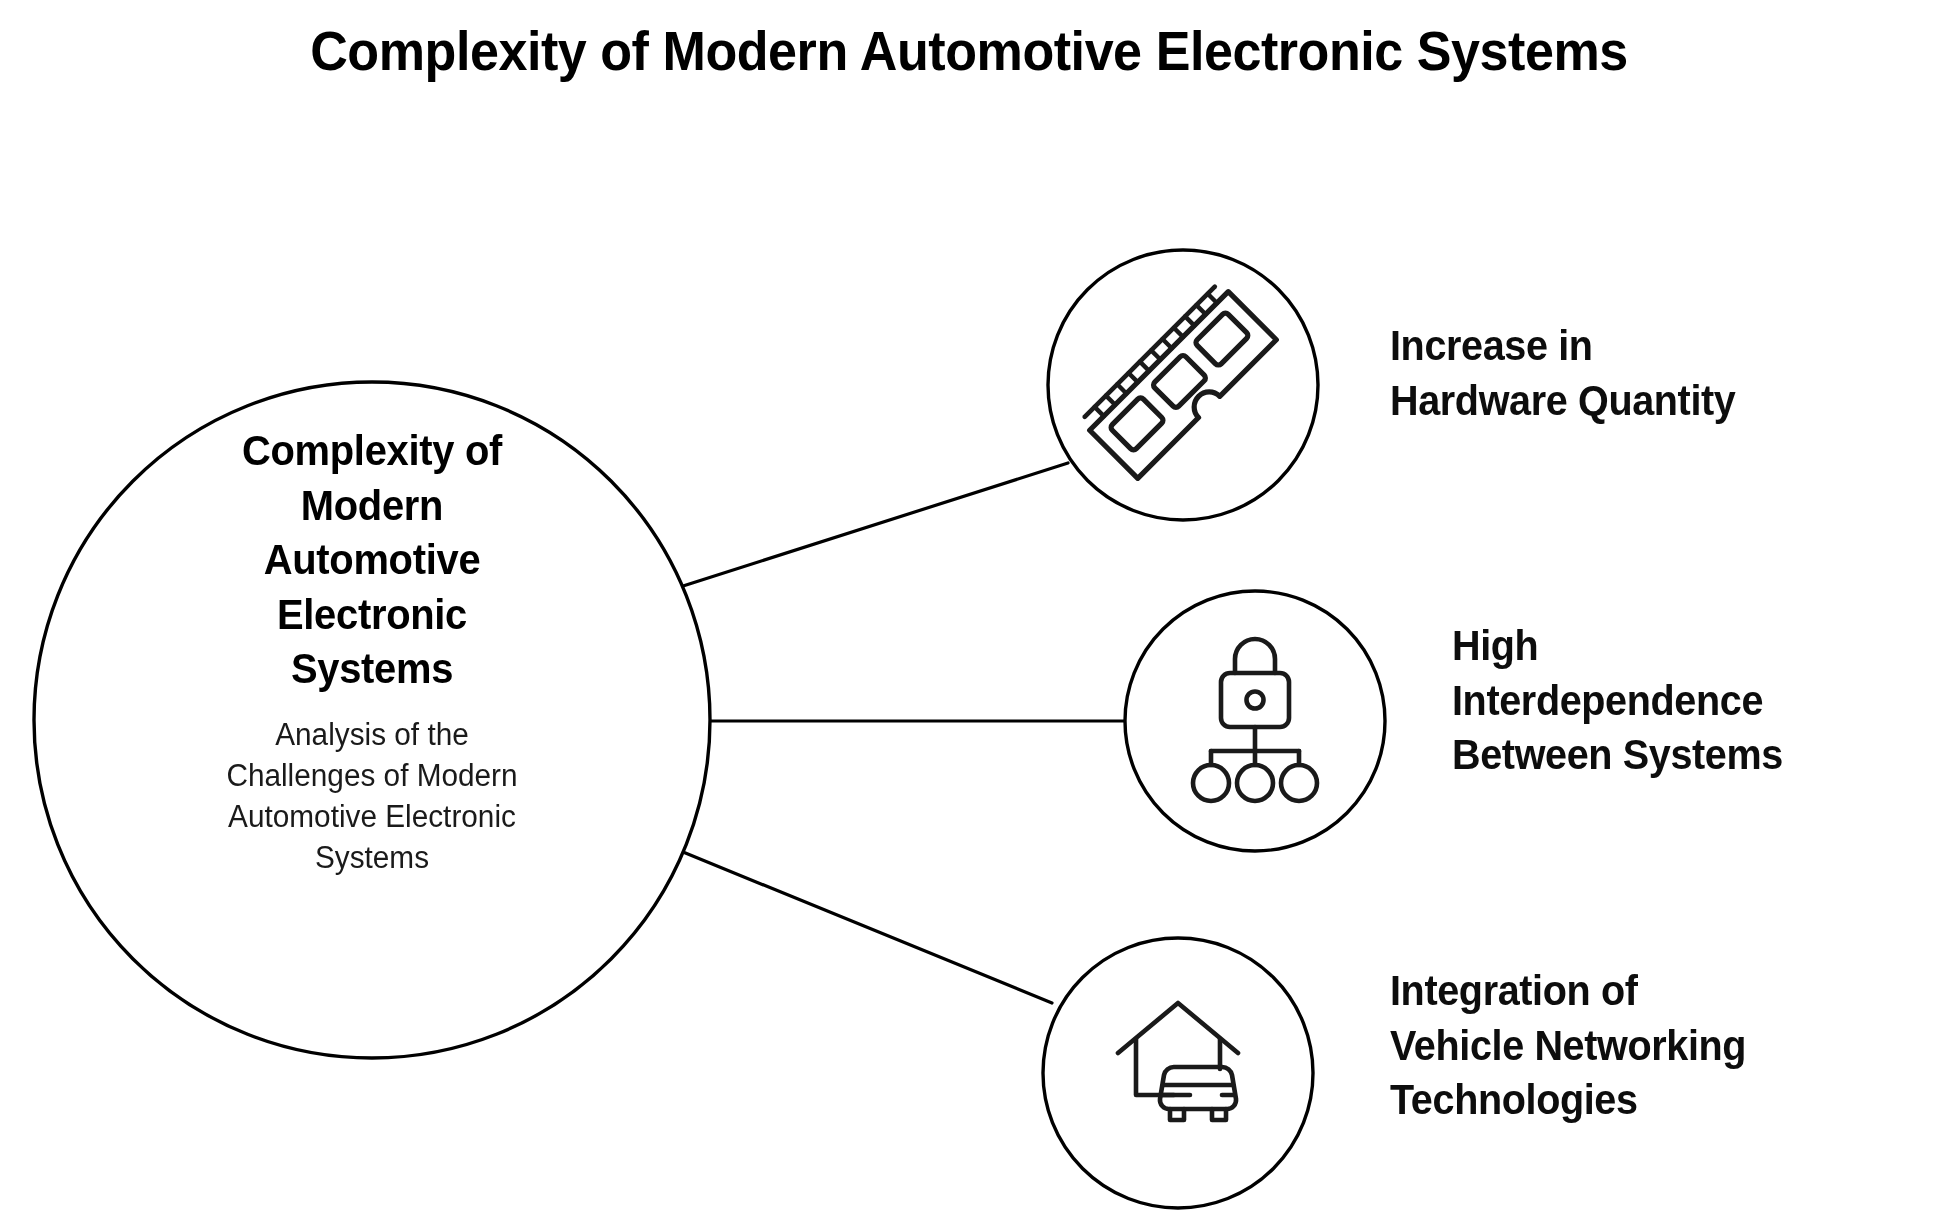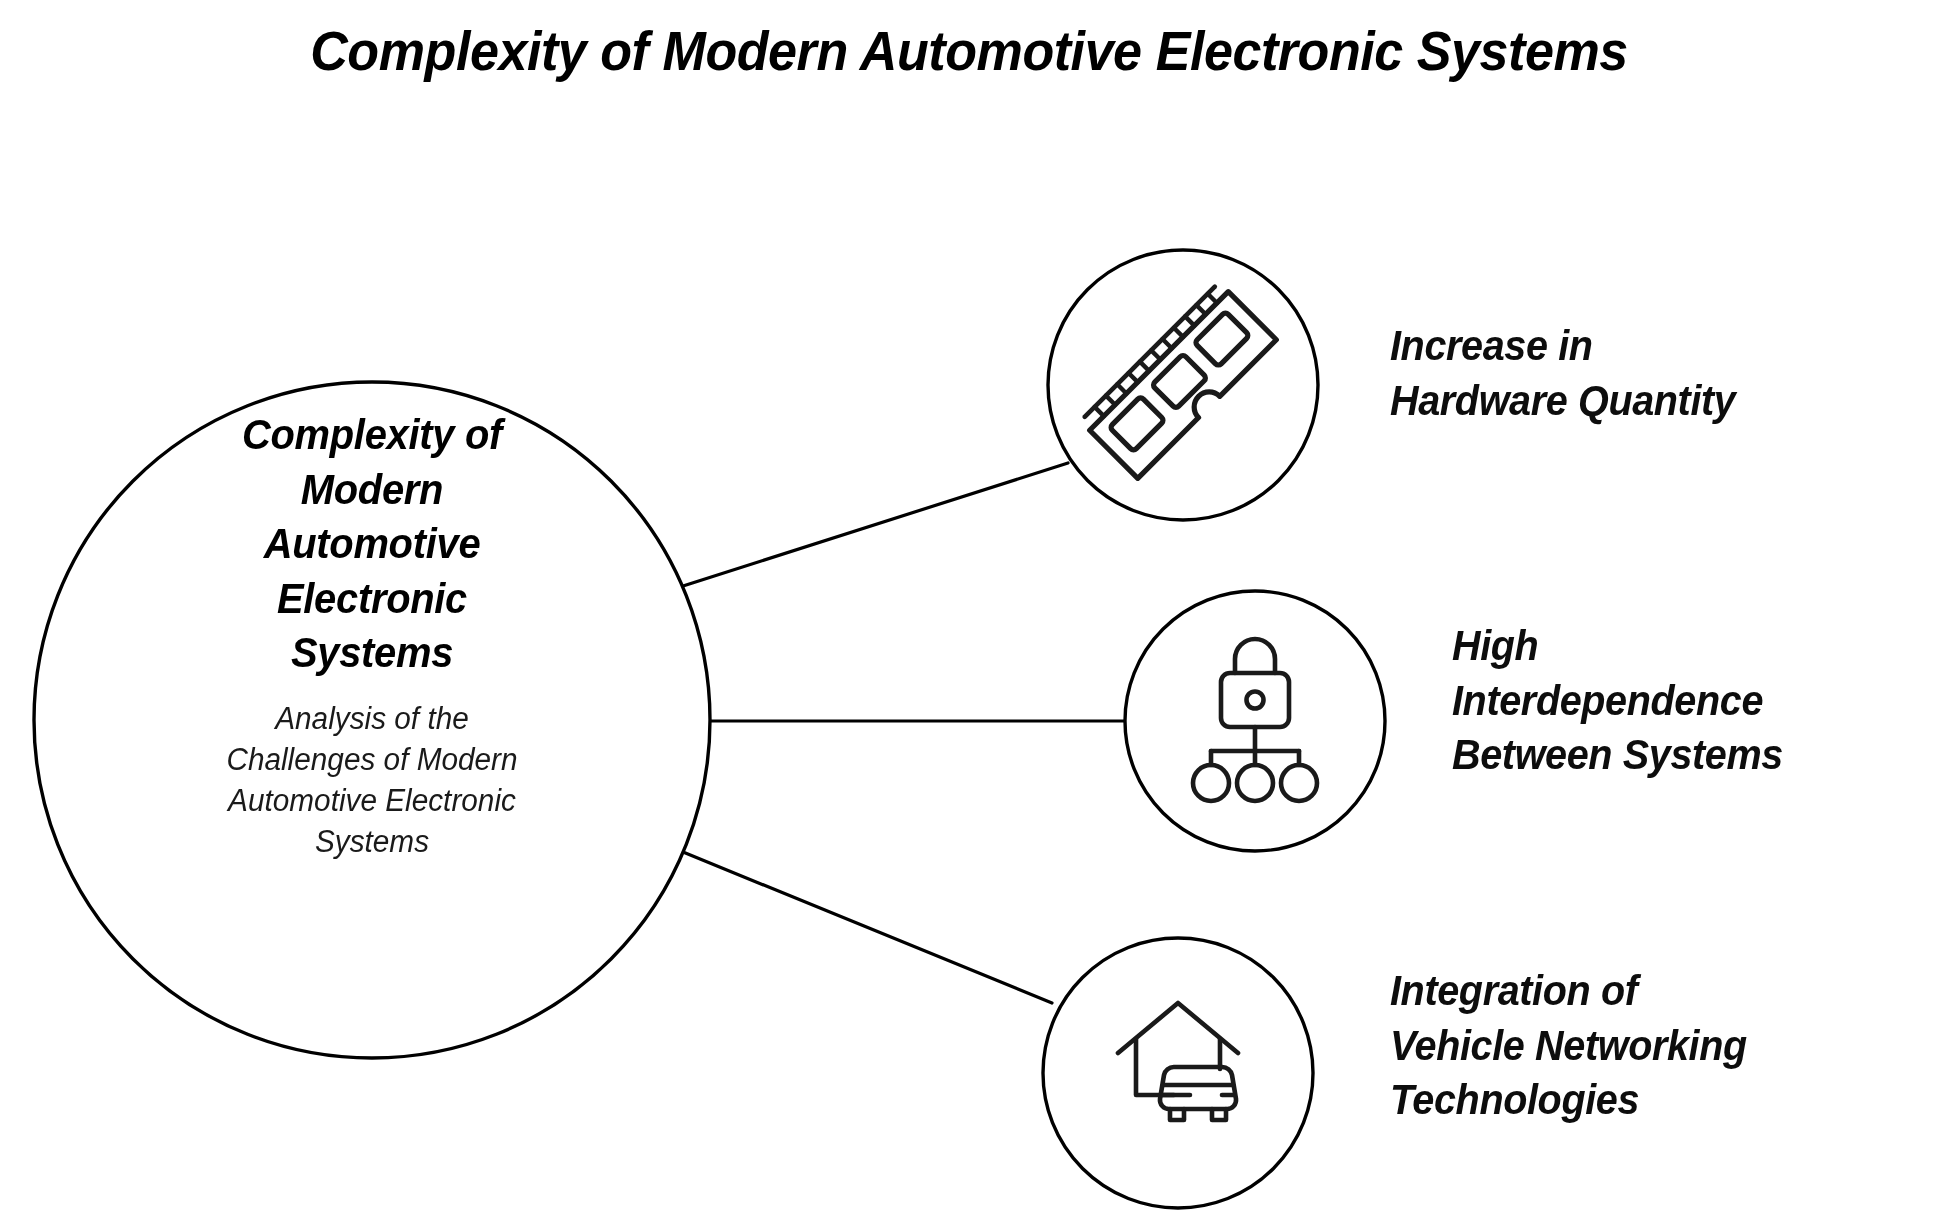--- a/index.html
+++ b/index.html
@@ -13,21 +13,20 @@
     height: 1226px;
     overflow: hidden;
     font-family: "Liberation Sans", sans-serif;
     color: #000000;
   }
   #stage {
     position: relative;
     width: 1926px;
     height: 1226px;
     background: #ffffff;
-    font-style: italic;
   }
   #diagram-svg {
     position: absolute;
     left: 0;
     top: 0;
     width: 1938px;
     height: 1226px;
   }
 
   
@@ -45,21 +44,21 @@
     color: #000000;
     transform: scaleX(0.93);
     transform-origin: 50% 50%;
     white-space: nowrap;
   }
 
   
   .center-text {
     position: absolute;
     left: 122px;
-    top: 408px;
+    top: 424px;
     width: 500px;
     text-align: center;
   }
   .center-title {
     font-family: "Liberation Sans", sans-serif;
     font-weight: bold;
     font-size: 42px;
     line-height: 1.3;
     letter-spacing: -0.3px;
     color: #000000;

